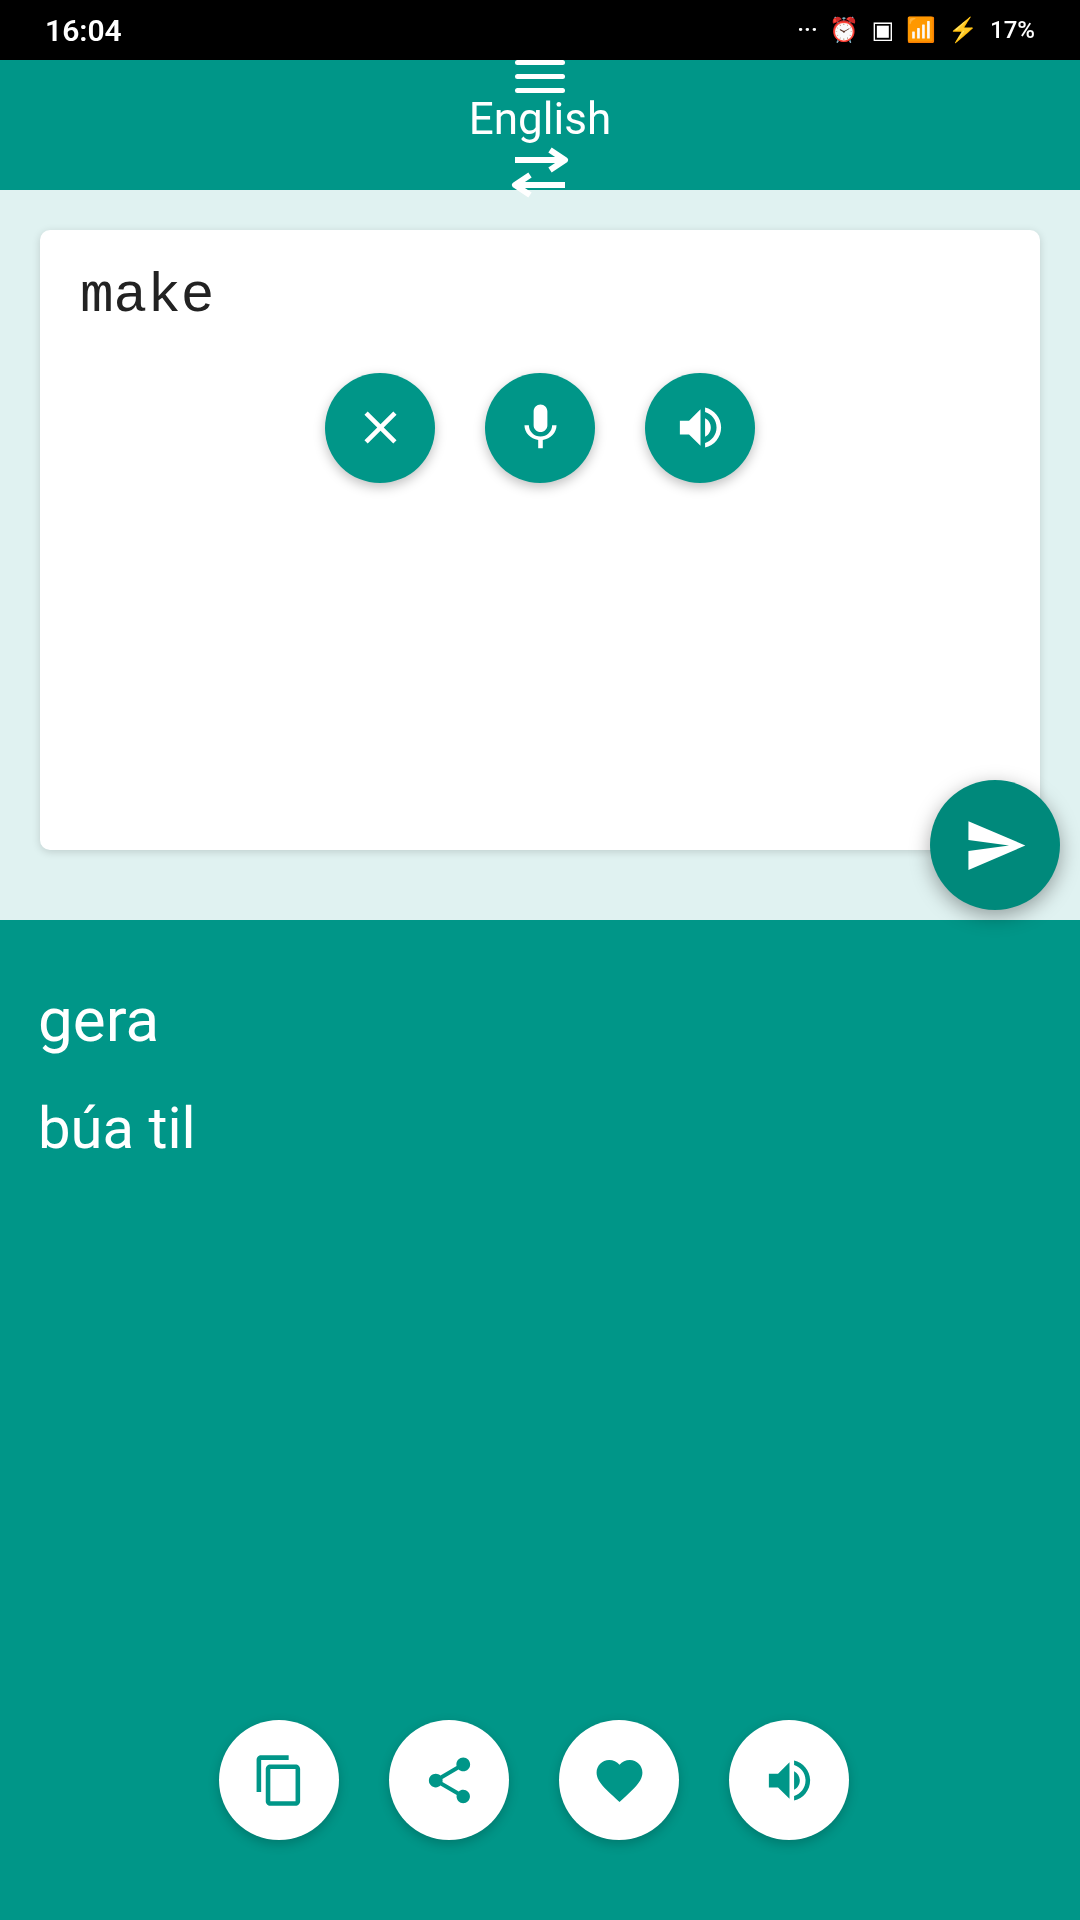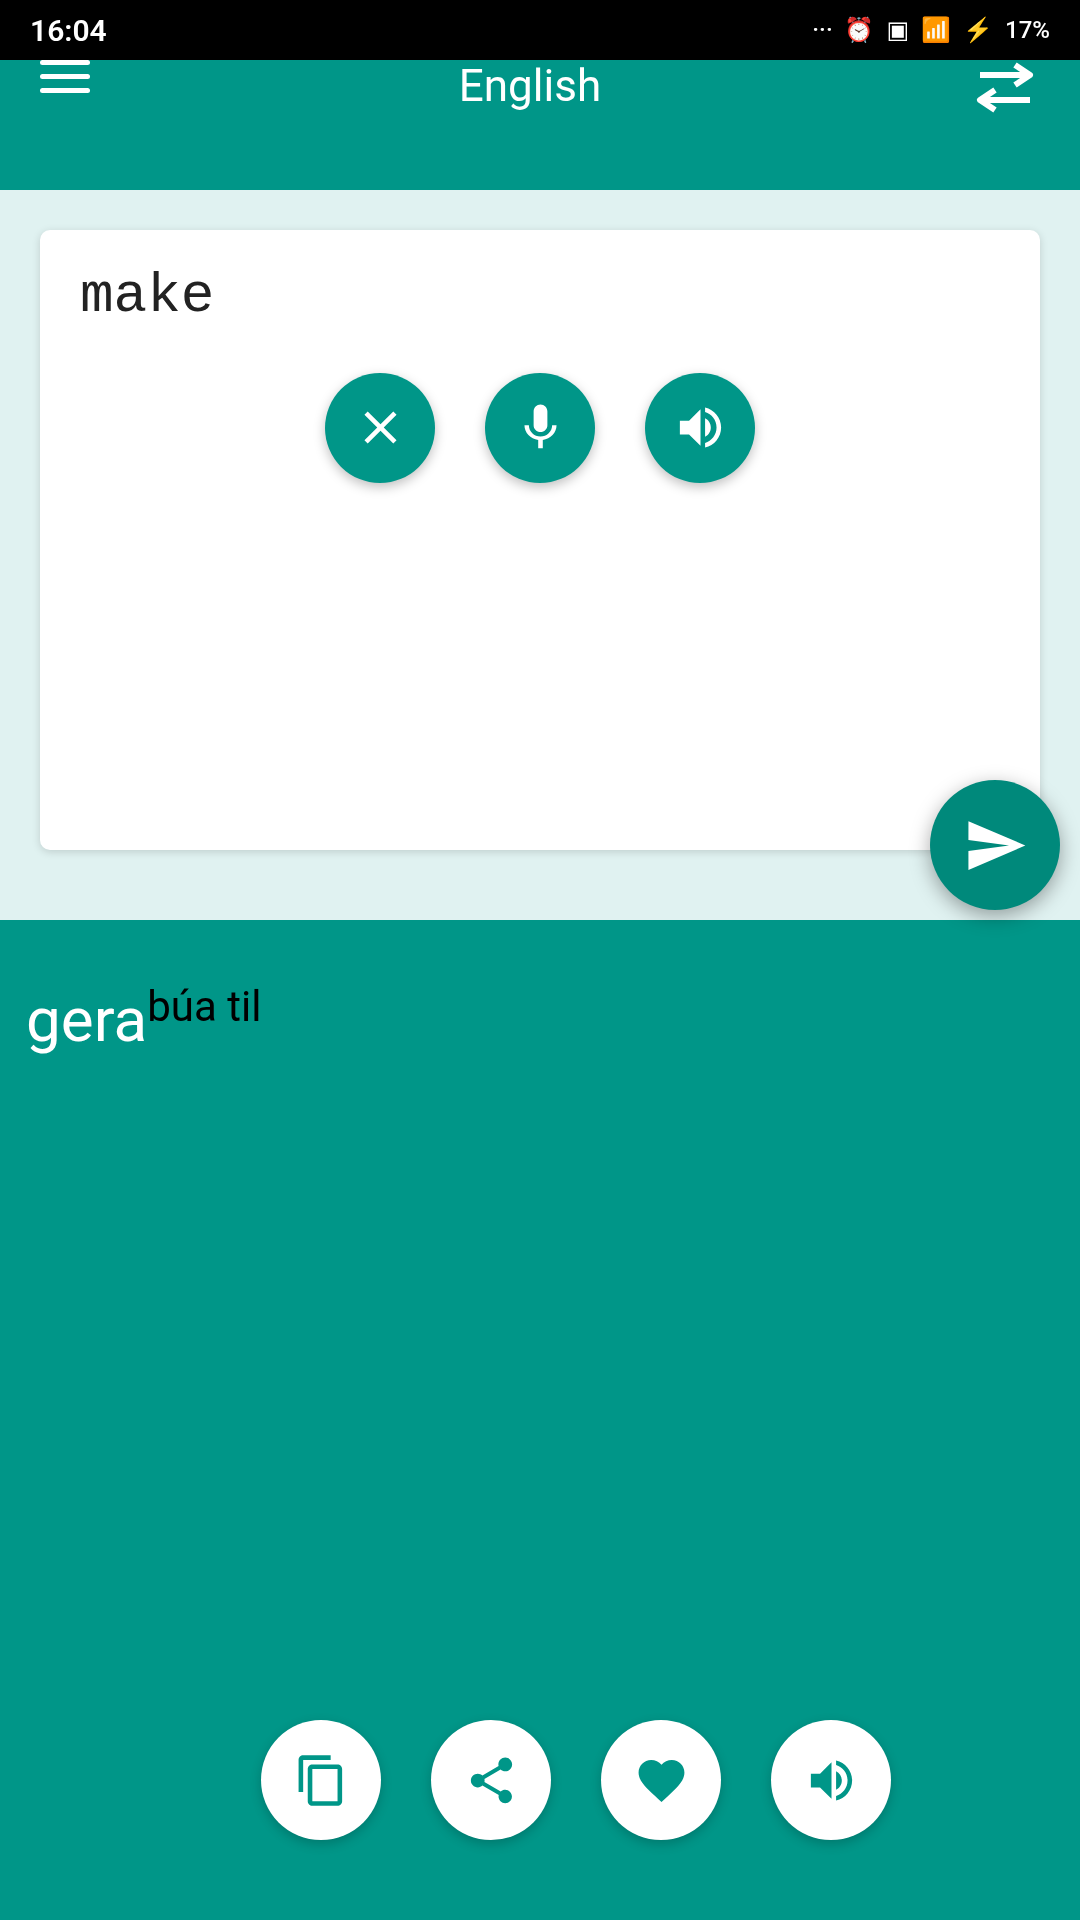--- a/index.html
+++ b/index.html
@@ -18,21 +18,21 @@
     }
 
     
     .status-bar {
       width: 100%;
       height: 60px;
       background: #000;
       display: flex;
       align-items: center;
       justify-content: space-between;
-      padding: 0 30px;
+      padding: 0 45px;
       color: white;
       font-size: 28px;
       font-weight: 500;
     }
 
     .status-time {
       font-size: 30px;
       font-weight: 600;
     }
 
@@ -42,23 +42,24 @@
       gap: 12px;
       font-size: 24px;
     }
 
     
     .toolbar {
       width: 100%;
       height: 130px;
       background: #009688;
       display: flex;
-      align-items: flex-start;
+      align-items: center;
       justify-content: space-between;
       padding: 0 40px;
+      flex-direction: column;
     }
 
     .toolbar-menu {
       display: flex;
       flex-direction: column;
       gap: 9px;
       cursor: pointer;
     }
 
     .toolbar-menu span {
@@ -154,37 +155,37 @@
       width: 65px;
       height: 65px;
       fill: white;
     }
 
     
     .output-panel {
       background: #009688;
       margin: 0 0 0 0;
       flex: 1;
-      padding: 60px 50px 40px 26px;
+      padding: 60px 50px 40px 38px;
       position: relative;
       display: flex;
-      flex-direction: row;
+      flex-direction: column;
     }
 
     .output-text-primary {
       font-size: 62px;
       color: white;
       font-weight: 400;
       margin-bottom: 30px;
       line-height: 1.3;
     }
 
     .output-text-secondary {
-      font-size: 42px;
-      color: #000000;
+      font-size: 58px;
+      color: #ffffff;
       font-weight: 400;
       line-height: 1.3;
     }
 
     
     .output-actions {
       display: flex;
       justify-content: center;
       align-items: center;
       gap: 50px;

